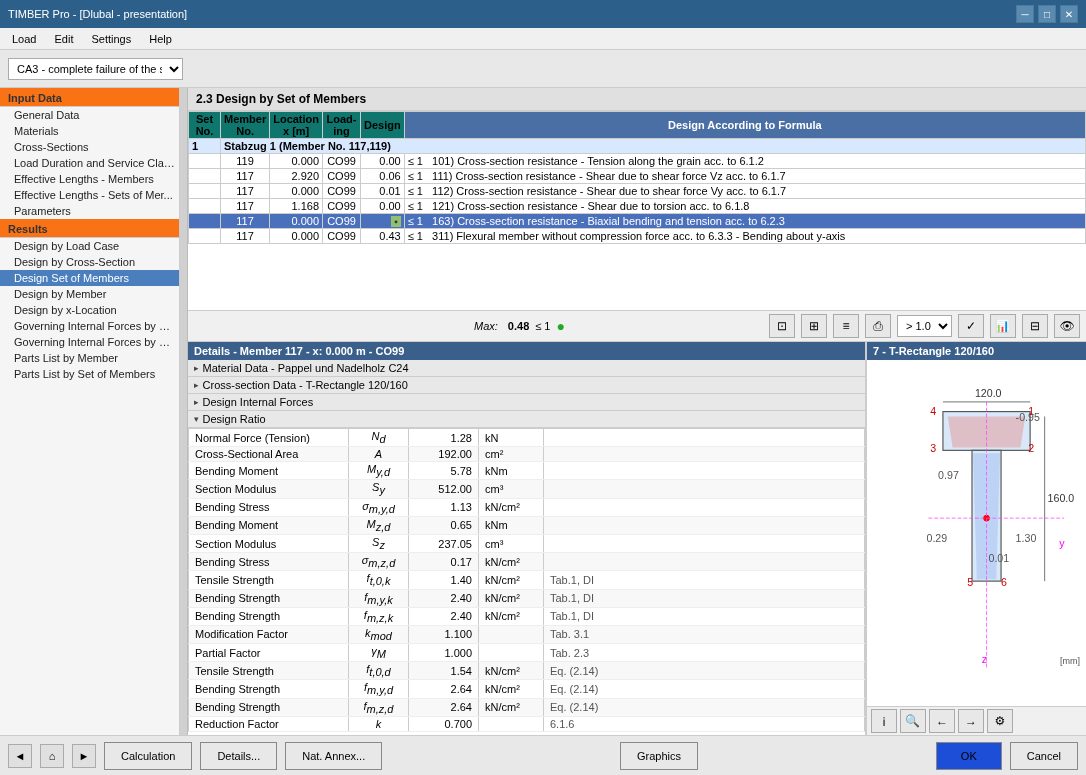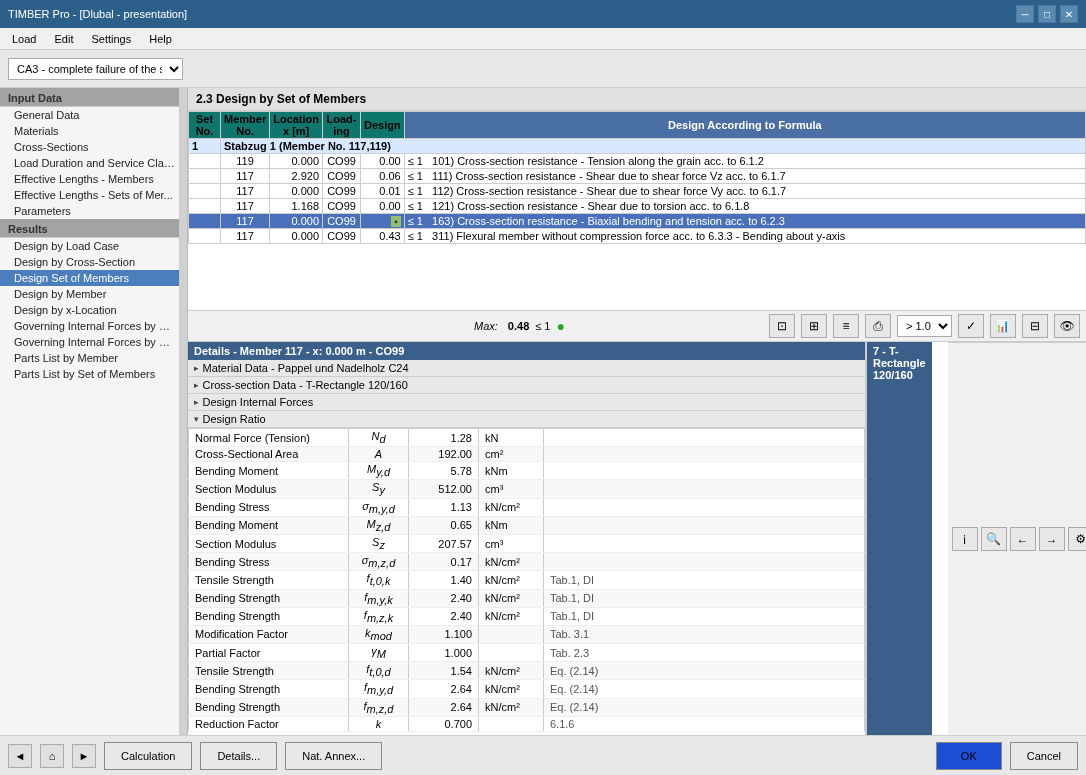--- a/index.html
+++ b/index.html
@@ -73,21 +73,21 @@
       width: 180px;
       background: #f5f5f5;
       border-right: 1px solid #ccc;
       overflow-y: auto;
       flex-shrink: 0;
     }
     .sidebar-section {
       padding: 4px 8px 2px 8px;
       font-weight: bold;
       color: #333;
-      background: #a3a3a3;
+      background: #f97316;
       border-bottom: 1px solid #ccc;
       font-size: 11px;
     }
     .sidebar-item {
       padding: 2px 4px 2px 14px;
       cursor: pointer;
       color: #222;
       font-size: 11px;
       white-space: nowrap;
       overflow: hidden;
@@ -206,21 +206,21 @@
     .details-table td.value { text-align: right; width: 70px; }
     .details-table td.unit { text-align: left; width: 65px; }
     .details-table td.ref { text-align: left; color: #555; }
     
     
     .graphics-panel {
       width: 220px;
       background: white;
       border-left: 1px solid #ccc;
       display: flex;
-      flex-direction: row;
+      flex-direction: column;
       gap: 8px;
     }
     .graphics-title {
       background: #3a5f8a;
       color: white;
       padding: 3px 6px;
       font-size: 11px;
       font-weight: bold;
     }
     .graphics-canvas {
@@ -499,21 +499,21 @@
             <tr>
               <td class="label">Bending Moment</td>
               <td class="symbol">M<sub>z,d</sub></td>
               <td class="value">0.65</td>
               <td class="unit">kNm</td>
               <td class="ref"></td>
             </tr>
             <tr>
               <td class="label">Section Modulus</td>
               <td class="symbol">S<sub>z</sub></td>
-              <td class="value">207.57</td>
+              <td class="value">237.05</td>
               <td class="unit">cm³</td>
               <td class="ref"></td>
             </tr>
             <tr>
               <td class="label">Bending Stress</td>
               <td class="symbol">σ<sub>m,z,d</sub></td>
               <td class="value">0.17</td>
               <td class="unit">kN/cm²</td>
               <td class="ref"></td>
             </tr>
@@ -644,16 +644,19 @@
 
 <div class="bottom-bar">
   <div class="icon-btn-sm">◄</div>
   <div class="icon-btn-sm">⌂</div>
   <div class="icon-btn-sm">►</div>
 
   <button class="btn-action">Calculation</button>
   <button class="btn-action">Details...</button>
   <button class="btn-action">Nat. Annex...</button>
 
+  <div style="flex:1;display:flex;justify-content:center;">
+    <button class="btn-action">Graphics</button>
+  </div>
 
   <button class="btn-ok">OK</button>
   <button class="btn-cancel">Cancel</button>
 </div>
 
 </body></html>

